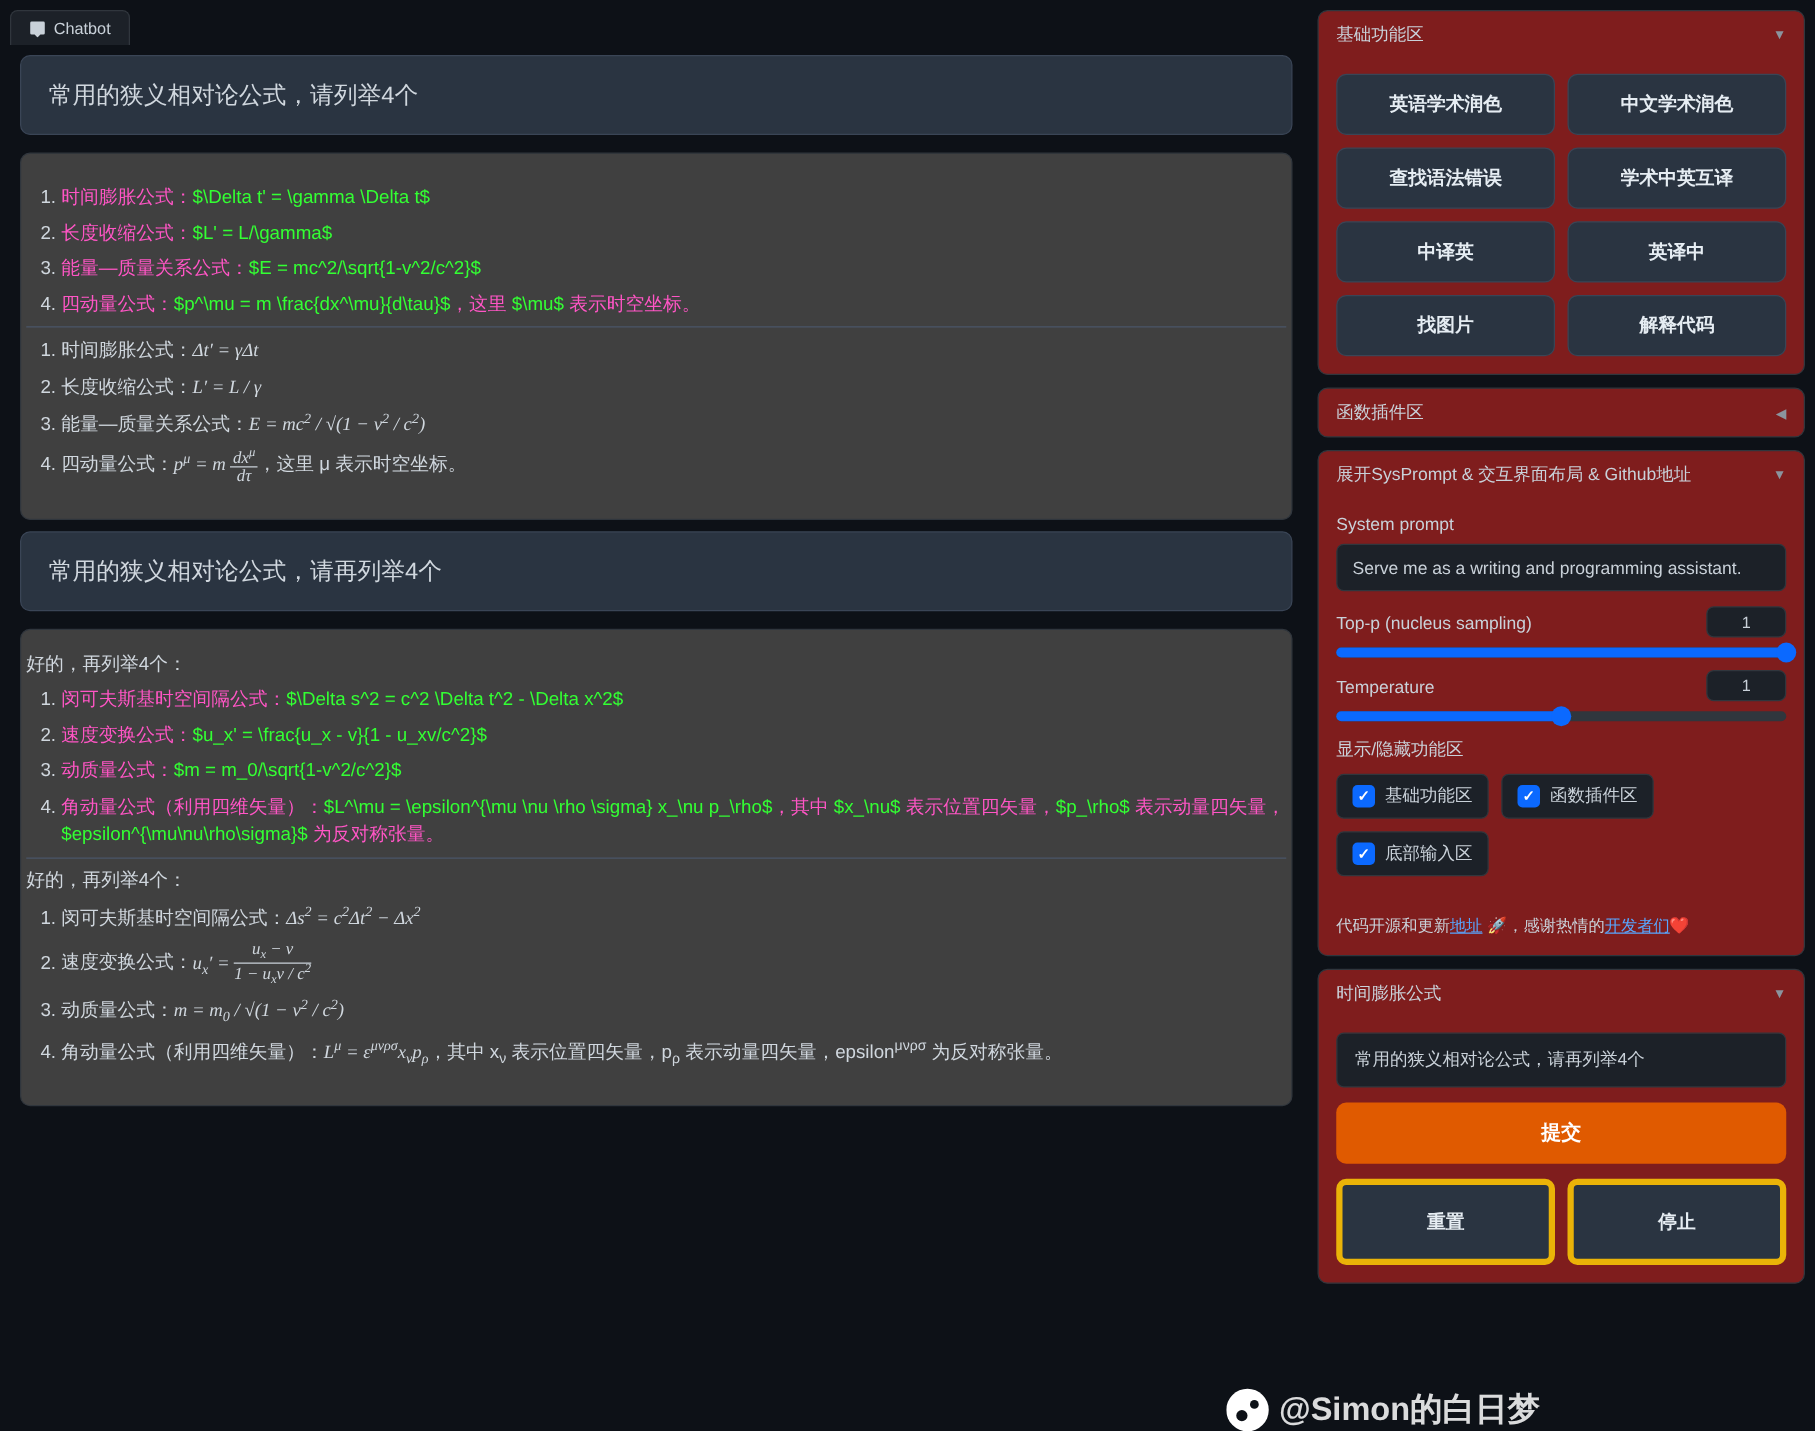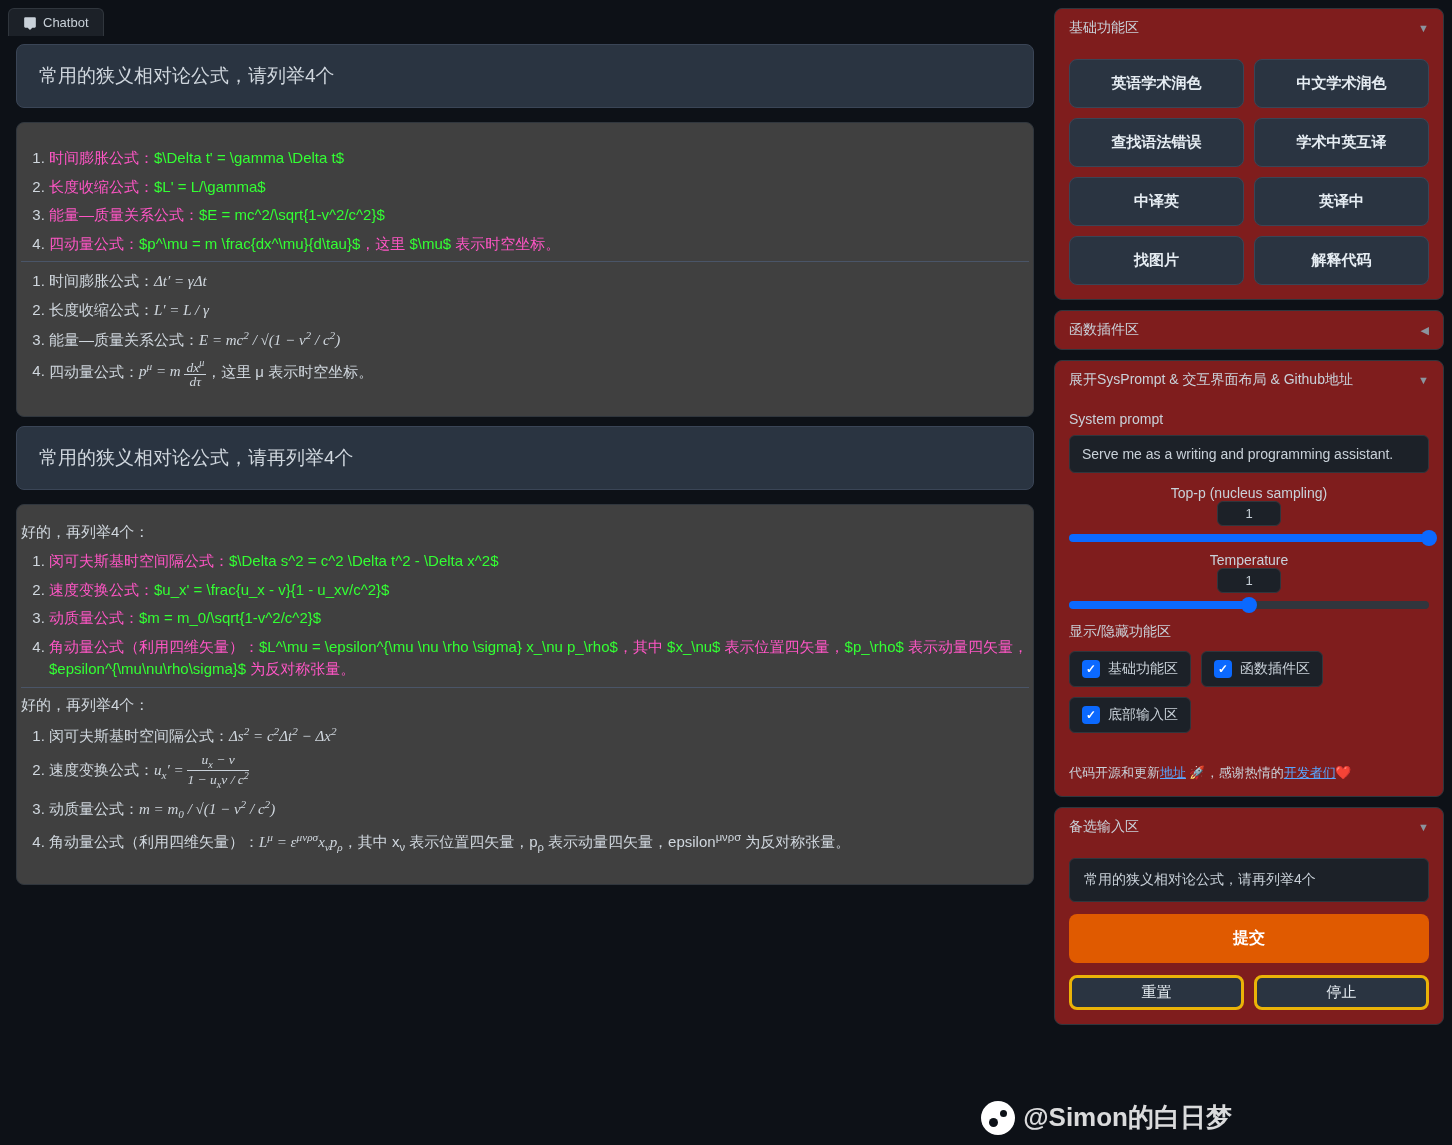--- a/index.html
+++ b/index.html
@@ -119,25 +119,25 @@
   color: #e6edf3;
   font-weight: 600;
   font-size: 15px;
   padding: 14px 6px;
   border-radius: 8px;
   text-align: center;
   cursor: pointer;
 }
 .label-row {
   display: flex;
+  justify-content: space-between;
   align-items: center;
   margin: 10px 0 8px;
   font-size: 14px;
   color: #c9d1d9;
-  flex-direction: column;
 }
 .val-box {
   background: #1c2128;
   border: 1px solid #30363d;
   color: #c9d1d9;
   padding: 4px 0;
   width: 64px;
   text-align: center;
   border-radius: 6px;
   font-size: 13px;
@@ -232,32 +232,32 @@
   cursor: pointer;
   margin-bottom: 12px;
 }
 .secondary-row {
   display: flex;
   gap: 10px;
 }
 .sec-btn {
   flex: 1;
   background: #2a3441;
-  border: 3px solid #eab308;
+  border: 5px solid #eab308;
   color: #e6edf3;
-  font-weight: 400;
+  font-weight: 700;
   font-size: 15px;
-  padding: 5px;
+  padding: 20px;
   border-radius: 8px;
   text-align: center;
   cursor: pointer;
 }
 .watermark {
   position: fixed;
-  bottom: 10px;
+  bottom: 0;
   right: 220px;
   color: rgba(255,255,255,0.85);
   font-size: 26px;
   font-weight: 600;
   display: flex;
   align-items: center;
   gap: 8px;
   pointer-events: none;
 }
 .wm-icon {
@@ -407,21 +407,21 @@
       </div>
 
       <div class="footer-text">
         <span>代码开源和更新</span><a href="#">地址</a> <span class="emoji">🚀</span><span>，感谢热情的</span><a href="#">开发者们</a><span class="emoji">❤️</span>
       </div>
     </div>
   </div>
 
   <div class="panel">
     <div class="panel-header">
-      <span>备选输入区</span>
+      <span>时间膨胀公式</span>
       <span class="chev">▼</span>
     </div>
     <div class="panel-body">
       <div class="input-box">常用的狭义相对论公式，请再列举4个</div>
       <div class="submit-btn">提交</div>
       <div class="secondary-row">
         <div class="sec-btn">重置</div>
         <div class="sec-btn">停止</div>
       </div>
     </div>

